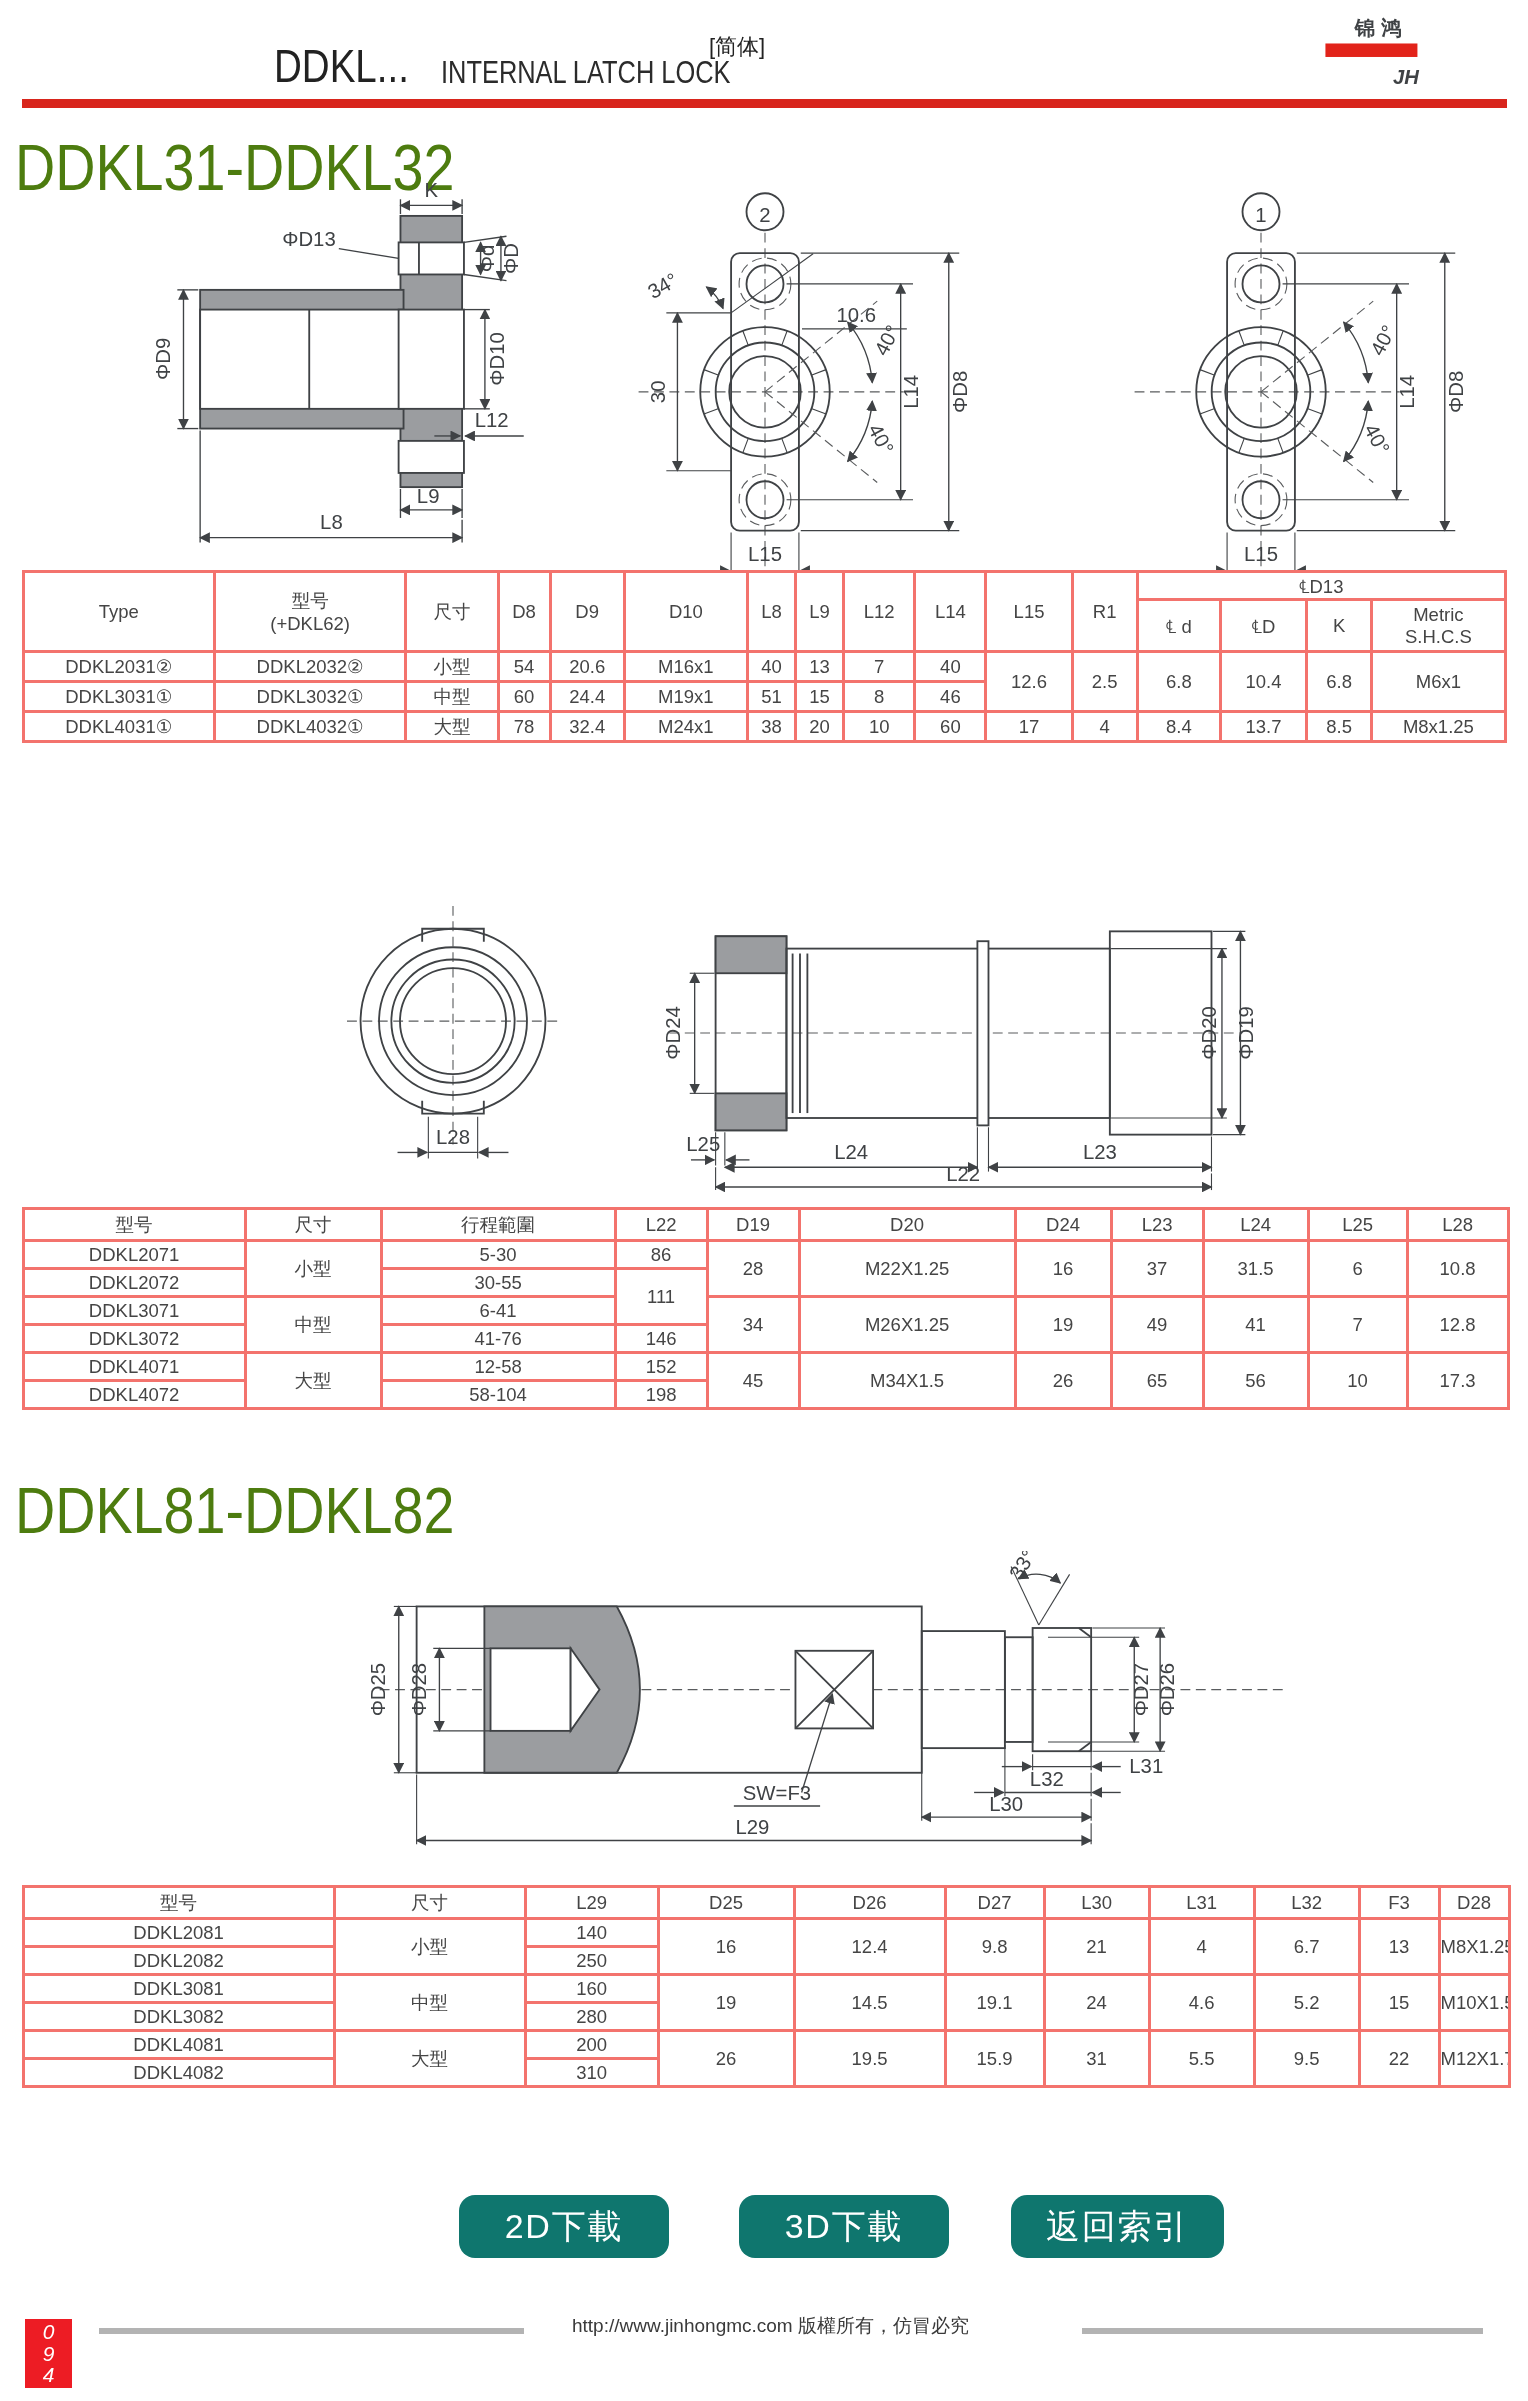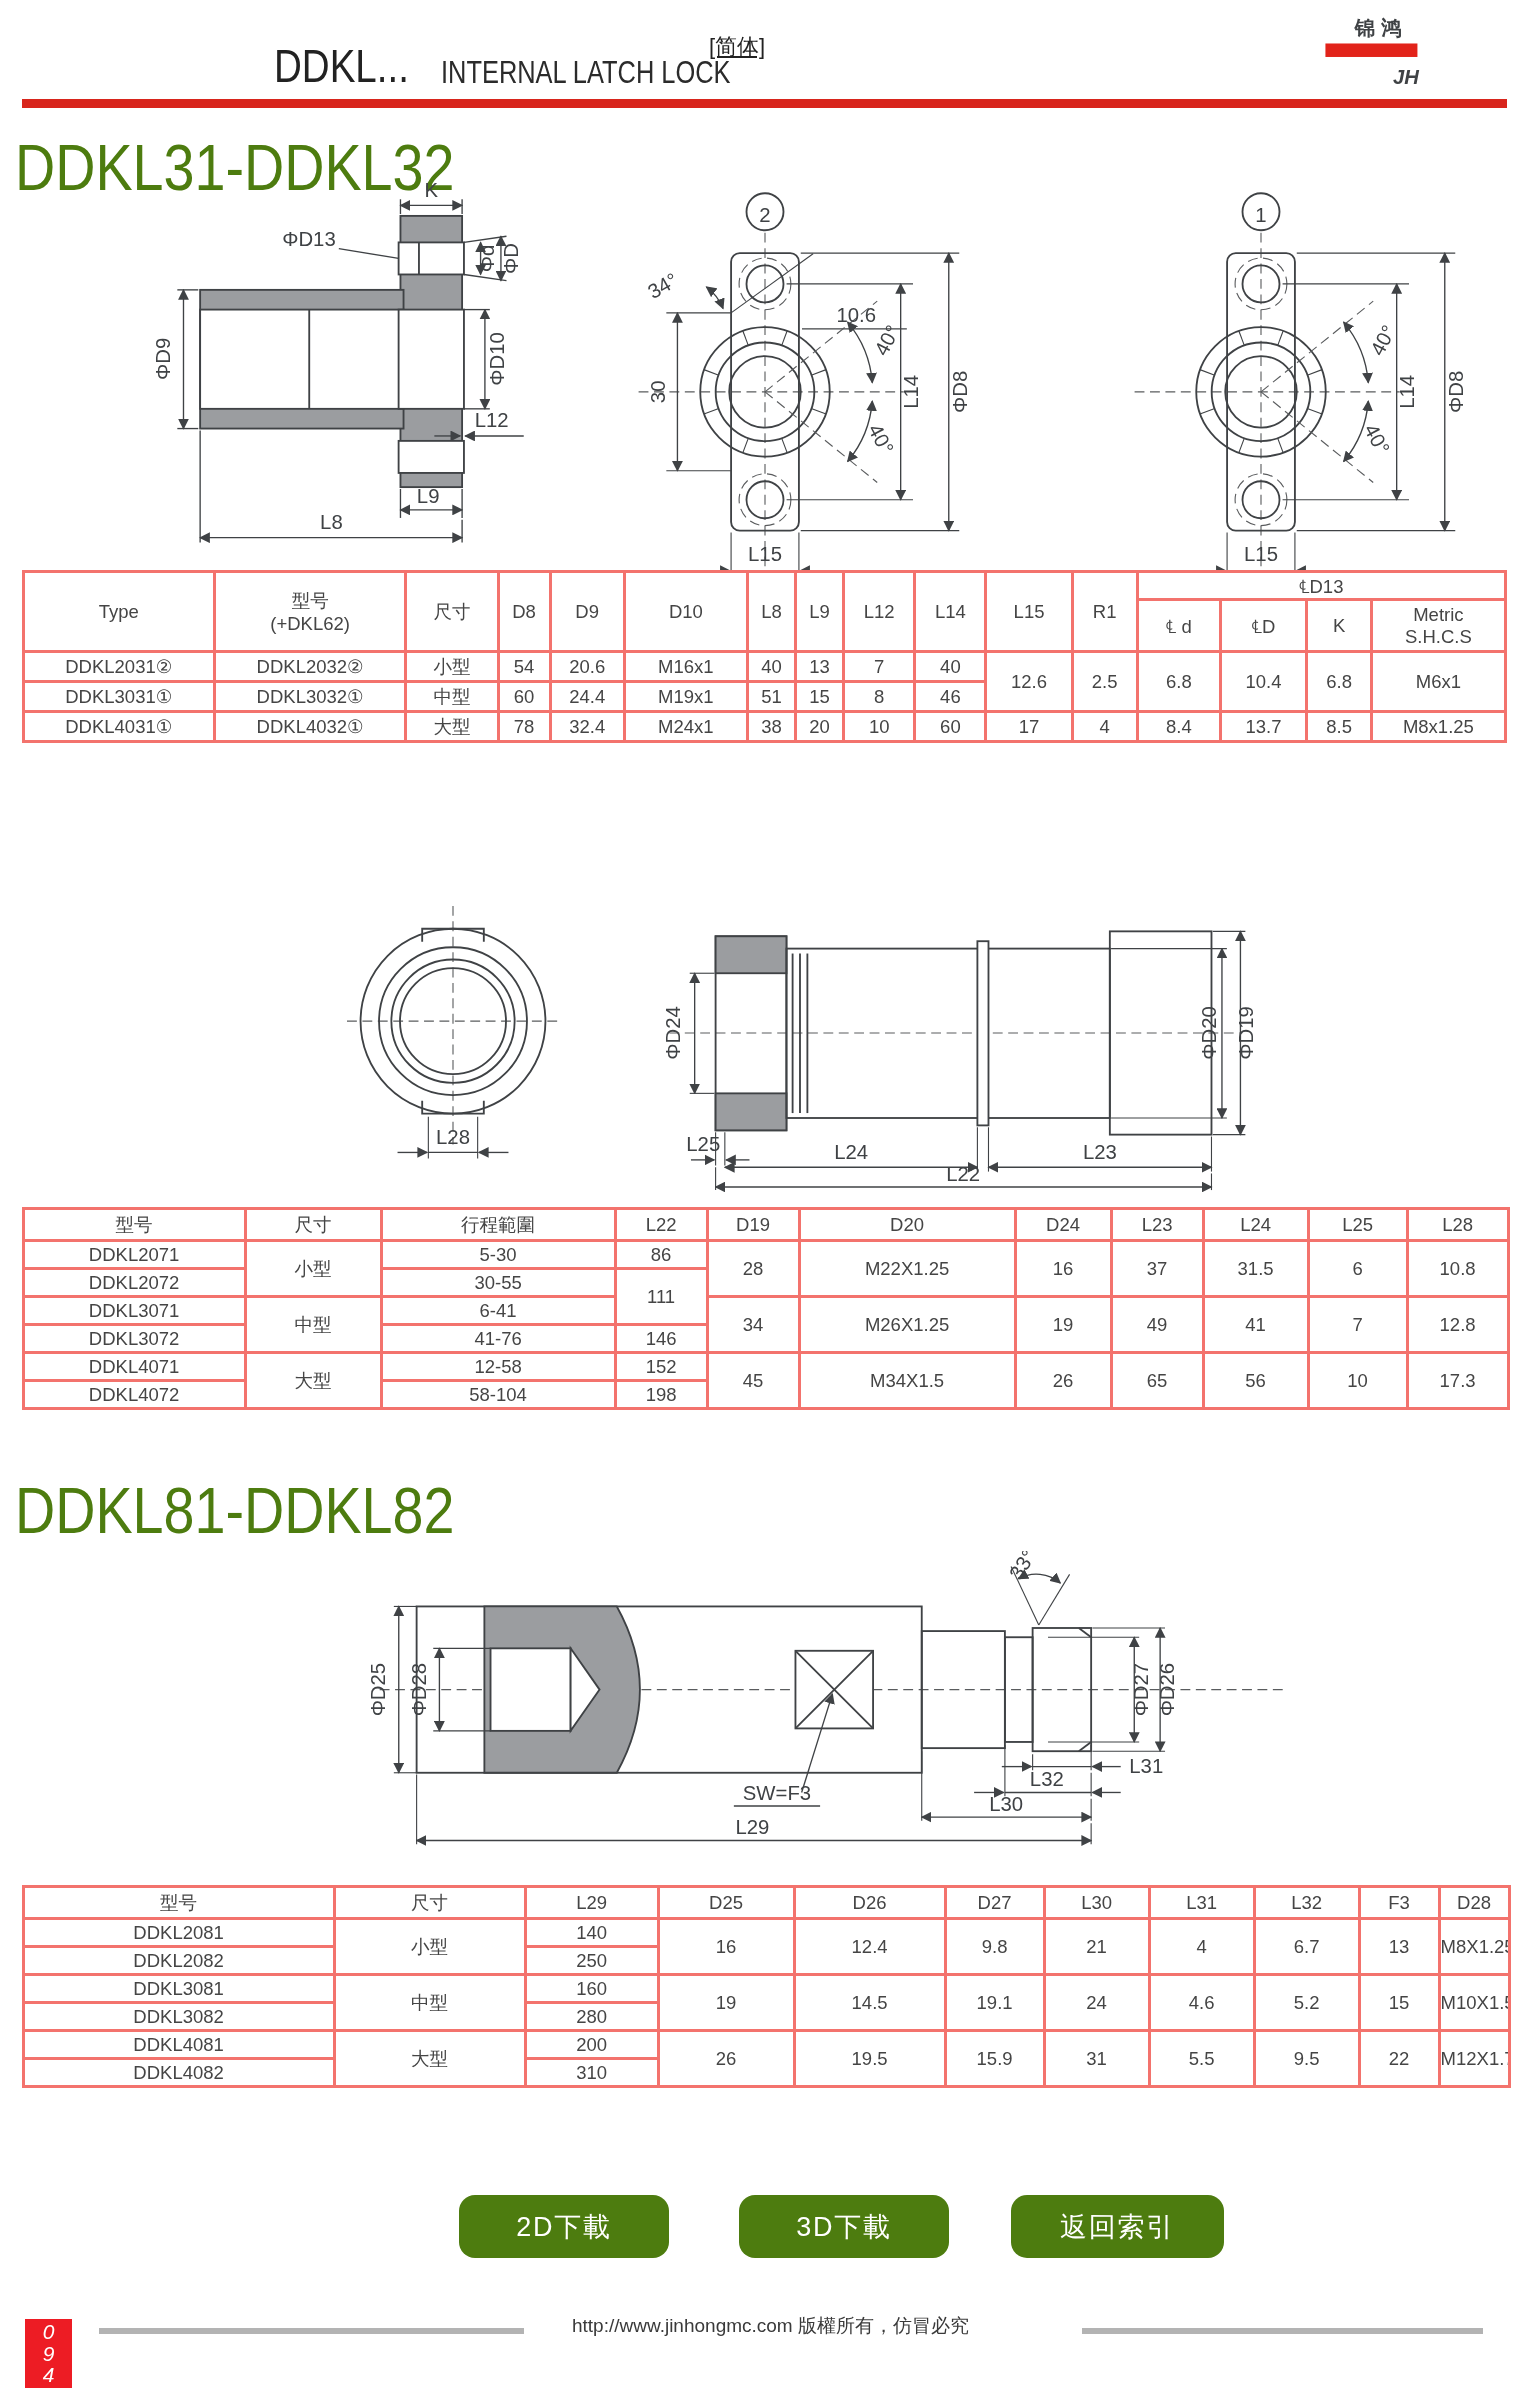--- a/index.html
+++ b/index.html
@@ -18,22 +18,22 @@
   .sec-h .cond{transform:scaleX(.87);}
   
   table.dtab{position:absolute;left:21.6px;width:1485px;border-collapse:collapse;table-layout:fixed;
              font-size:18.5px;color:#454545;background:#fff;}
   table.dtab th,table.dtab td{border:3.1px solid #f3736d;text-align:center;vertical-align:middle;
              font-weight:normal;padding:0;overflow:hidden;}
   table.dtab thead th{font-weight:normal;}
   tr.rw{height:30px;}
   tr.rw2{height:28px;margin-top:16px;}
   
-  .btn{position:absolute;height:63px;background:#4d7c0f;border-radius:16px;color:#fff;
-       font-size:27px;display:flex;align-items:center;justify-content:center;letter-spacing:1.8px;
+  .btn{position:absolute;height:63px;background:#0f766e;border-radius:16px;color:#fff;
+       font-size:34px;display:flex;align-items:center;justify-content:center;letter-spacing:1.8px;
        border:none;cursor:pointer;}
   
   .pgbox{position:absolute;left:25px;top:2319px;width:47px;height:69px;background:#ed1c24;
          color:#fff;display:flex;align-items:center;justify-content:center;font-size:21px;}
   .pgbox span{display:block;width:13.6px;line-height:21.6px;word-break:break-all;text-align:center;font-style:italic;}
   .gbar{position:absolute;height:5.5px;background:#b3b3b3;top:2328px;}
   .fnote{position:absolute;top:2313px;left:536px;width:469px;text-align:center;font-size:19px;color:#3a3a3a;}
   
   svg text{font-family:"Liberation Sans",sans-serif;fill:#3f4245;font-size:33px;}
   svg .ol{stroke:#3f4245;stroke-width:3;fill:none;}
@@ -43,21 +43,21 @@
   svg .cl{stroke:#5a5c5e;stroke-width:1.8;fill:none;stroke-dasharray:16 9;}
   svg .th{stroke:#3f4245;stroke-width:1.8;fill:none;}
 </style>
 </head>
 <body>
 
 <div class="page">
 
   <div class="abs title-model" style="left:274px;top:38px;"><span class="cond">DDKL...</span></div>
   <div class="abs title-en" style="left:441px;top:55px;"><span class="cond">INTERNAL LATCH LOCK</span></div>
-  <div class="abs title-tag" style="left:709px;top:32px;text-decoration:underline;">[简体]</div>
+  <div class="abs title-tag" style="left:709px;top:32px;">[简体]</div>
 
   <div class="abs" style="left:1319px;top:3.1px;width:203px;height:92px;">
     <svg width="203" height="92" viewBox="0 0 330 150">
       <rect x="10" y="66" width="150" height="22" fill="#e2231a"></rect>
       <text x="120" y="132" font-size="158" font-weight="bold" font-style="italic" fill="#e2231a">JH</text>
       <text x="58" y="52" font-size="40" font-weight="bold" fill="#2d2d2d" letter-spacing="10">锦鸿</text>
     </svg>
   </div>
 
   <div class="abs red-rule" style="left:21.6px;top:99px;width:1485px;"></div>

